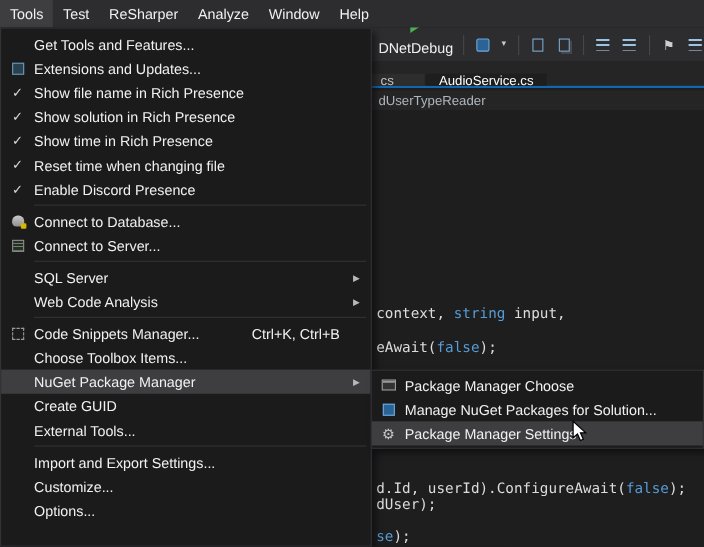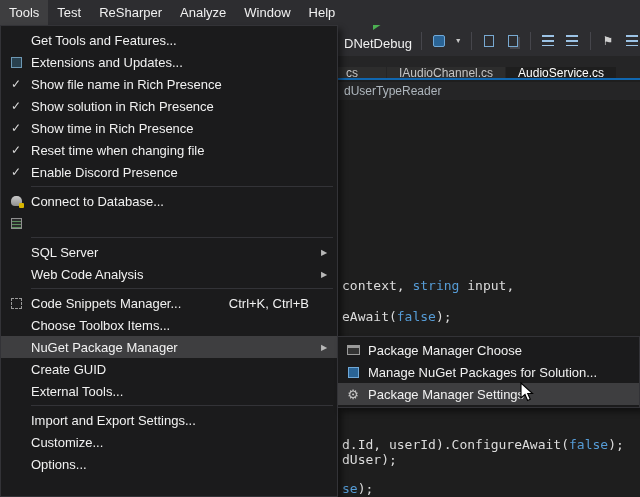--- a/index.html
+++ b/index.html
@@ -122,23 +122,20 @@
       </div>
     <div class="tbi">
         <span class="ic-lines"></span>
       </div>
   </div>
 
   <div class="tabstrip">
     <div class="tab cut">
         <span>cs</span>
       </div>
-    <div class="tab">
-        <span>IAudioChannel.cs</span>
-      </div>
     <div class="tab active">
         <span>AudioService.cs</span>
       </div>
   </div>
 
   <div class="navbar">
     <span>dUserTypeReader</span>
   </div>
 
   <div class="menubar">
@@ -231,20 +228,21 @@
       <span class="mi-label">Connect to Database...</span>
       <span class="mi-right">
           <span class="mi-arrow"></span>
         </span>
     </div>
 
     <div class="mi">
       <span class="mi-icon">
           <span class="ic-server"></span>
         </span>
+      <span class="mi-label">Connect to Server...</span>
       <span class="mi-right">
           <span class="mi-arrow"></span>
         </span>
     </div>
 
     <div class="msep"></div>
 
     <div class="mi">
       <span class="mi-icon"></span>
       <span class="mi-label">SQL Server</span>

